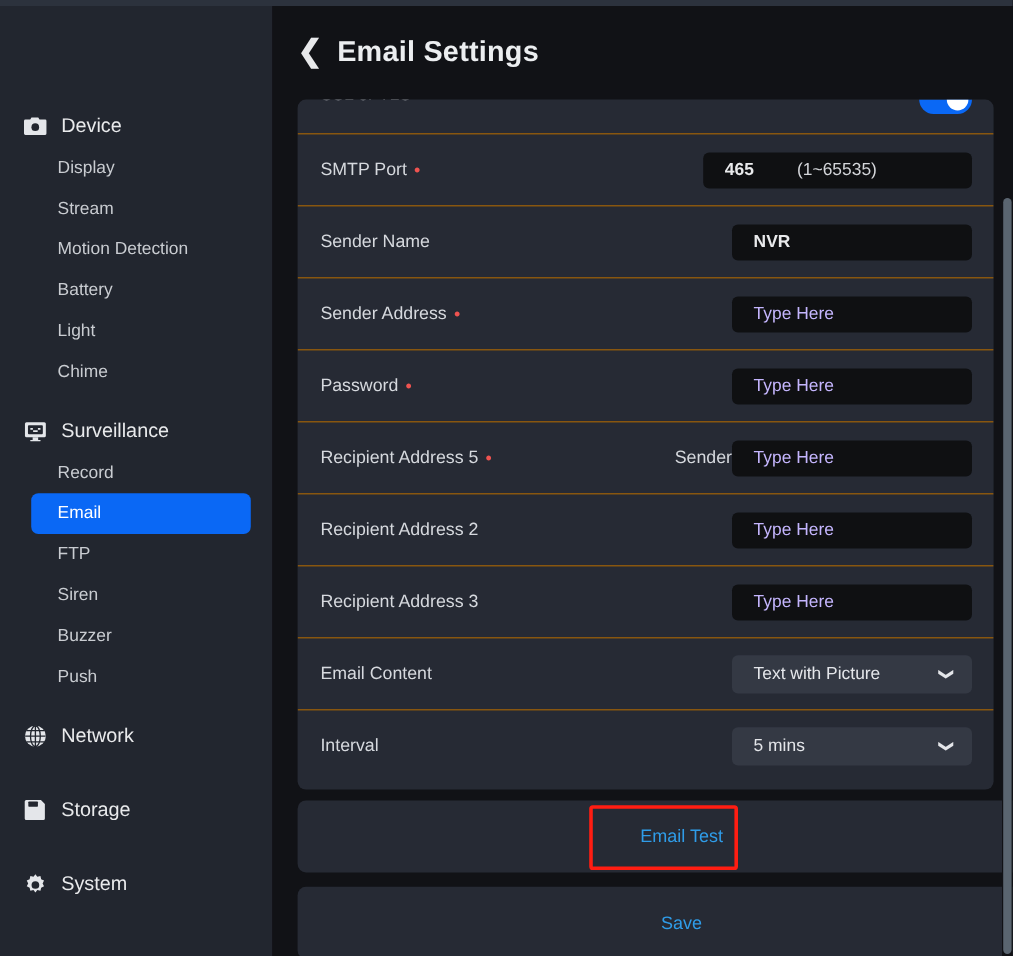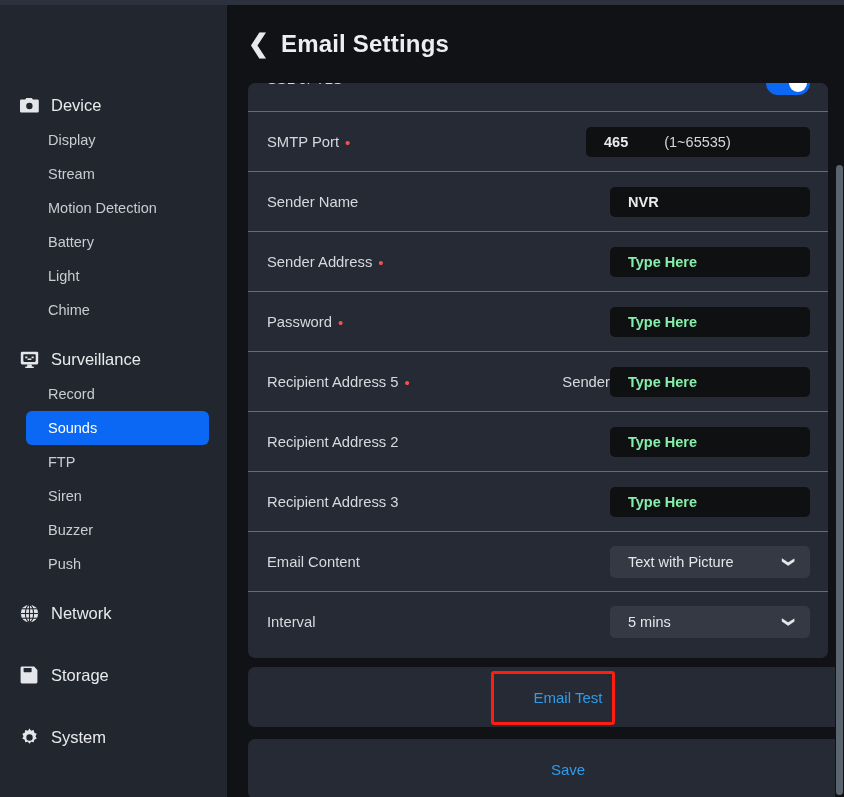--- a/index.html
+++ b/index.html
@@ -65,21 +65,21 @@
   .req { color: #ef5350; font-size: 15px; margin-left: 6px; position: relative; top: 1px; }
   .spacer { flex: 1 1 auto; }
 
   .field {
     width: 200px; height: 30px; flex: none;
     background: #0f1012; border-radius: 5px;
     display: flex; align-items: center; padding: 0 0 0 18px;
     color: #e9eaec; font-size: 14.5px; font-weight: bold;
   }
   .field.wide { width: 224px; }
-  .field .ph { color: #86efac; font-weight: bold; }
+  .field .ph { color: #c4b5fd; font-weight: normal; }
   .field .hint { color: #d4d6da; font-weight: normal; margin-left: 36px; font-size: 14.5px; }
 
   .select {
     width: 200px; height: 32px; flex: none;
     background: #343944; border-radius: 5px;
     display: flex; align-items: center; justify-content: space-between;
     padding: 0 16px 0 18px;
     color: #e4e6ea; font-size: 14.5px;
   }
   .caret { font-size: 12px; color: #e4e6ea; font-weight: bold; }
@@ -165,21 +165,21 @@
             <rect x="7.2" y="13.4" width="4.6" height="2.9" fill="#e4e6ea"></rect>
             <rect x="5.1" y="15.6" width="8.8" height="1.3" rx="0.6" fill="#e4e6ea"></rect>
           </svg>
       </span>
       <span>Surveillance</span>
     </div>
     <div class="nav-item">
         <span>Record</span>
       </div>
     <div class="nav-item active">
-        <span>Sounds</span>
+        <span>Email</span>
       </div>
     <div class="nav-item">
         <span>FTP</span>
       </div>
     <div class="nav-item">
         <span>Siren</span>
       </div>
     <div class="nav-item">
         <span>Buzzer</span>
       </div>

